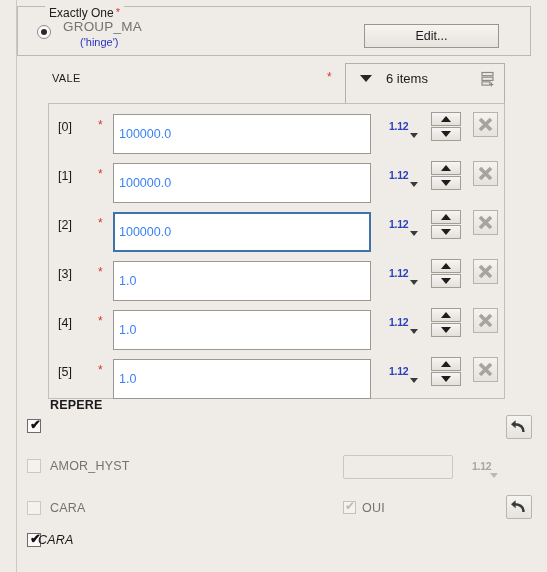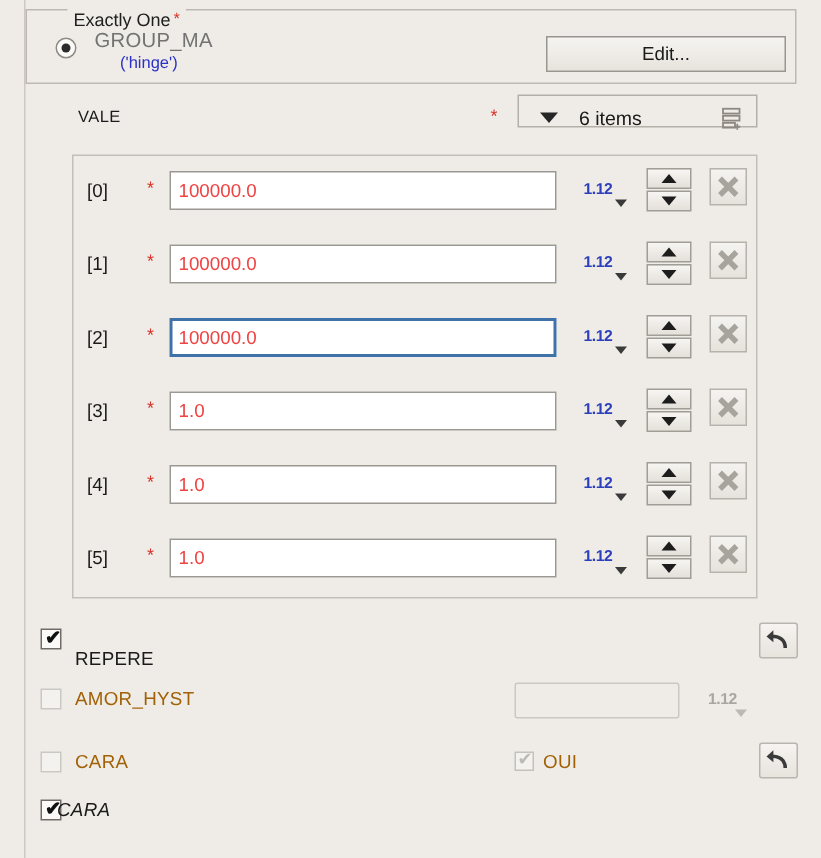--- a/index.html
+++ b/index.html
@@ -84,21 +84,21 @@
   .group-ma-sub {
     position: absolute;
     left: 62px; top: 29px;
     font-size: 11px;
     color: #2b31c4;
   }
 
   .edit-btn {
     position: absolute;
     left: 346px; top: 17px;
-    width: 160px; height: 24px;
+    width: 135px; height: 24px;
     background: linear-gradient(#f6f4f1, #e7e3dd);
     border: 1px solid #999590;
     box-sizing: border-box;
     font-family: "Liberation Sans", sans-serif;
     font-size: 12.5px;
     color: #1b1b1b;
     cursor: default;
     padding: 0;
   }
 
@@ -112,21 +112,21 @@
   }
   .vale-star {
     position: absolute;
     left: 327px; top: 70px;
     color: #d8342a;
     font-size: 12px;
   }
   .vale-combo {
     position: absolute;
     left: 345px; top: 63px;
-    width: 160px; height: 22px;
+    width: 160px; height: 41px;
     background: #efece7;
     border: 1px solid #b4b0a9;
     box-sizing: border-box;
   }
   .vale-tri {
     position: absolute;
     left: 14px; top: 11px;
     width: 0; height: 0;
     border-left: 6px solid transparent;
     border-right: 6px solid transparent;
@@ -168,27 +168,27 @@
   }
   .lrow-star {
     position: absolute;
     left: 49px; top: 14px;
     color: #d8342a;
     font-size: 12px;
   }
   .lrow-input {
     position: absolute;
     left: 64px; top: 10px;
-    width: 258px; height: 26px;
+    width: 258px; height: 40px;
     background: #ffffff;
     border: 1px solid #9b9792;
     box-sizing: border-box;
     font-family: "Liberation Sans", sans-serif;
     font-size: 12.5px;
-    color: #ef4444;
+    color: #3b82f6;
     padding: 0 5px;
     outline: none;
   }
   .lrow-input.focused {
     border: 2px solid #3f72a8;
     padding: 0 4px;
   }
   .lrow-112 {
     position: absolute;
     left: 340px; top: 16px;
@@ -259,21 +259,21 @@
     color: #111;
     font-weight: bold;
   }
 
   .opt-label {
     position: absolute;
     font-size: 12.5px;
     color: #1a1a1a;
     letter-spacing: .2px;
   }
-  .opt-label.disabled { color: #a16207; }
+  .opt-label.disabled { color: #737373; }
 
   .combo {
     position: absolute;
     width: 157px; height: 24px;
     background: #ffffff;
     border: 1px solid #9b9792;
     box-sizing: border-box;
   }
   .combo .val {
     position: absolute;
@@ -506,21 +506,21 @@
           <path d="M6 6 L17 17 M17 6 L6 17" stroke="#a7a39d" stroke-width="3.6"></path>
         </svg>
       </div>
     </div>
 
   </div>
 
   <div class="chk" style="left:27px; top:419px;">
     <span class="mark">✔</span>
   </div>
-  <div class="opt-label" style="left:50px; top:432px;">REPERE</div>
+  <div class="opt-label" style="left:50px; top:398px;font-weight:bold;">REPERE</div>
   <div class="undo-btn" style="left:506px; top:415px;">
     <svg width="24" height="22" viewBox="0 0 24 22">
       <path d="M16.5 16 C16.5 10.5 12.5 8.2 7.2 8.2" stroke="#3a3a3a" stroke-width="2.4" fill="none"></path>
       <path d="M8.6 4.2 L4.0 8.3 L8.6 12.2 Z" fill="#3a3a3a"></path>
     </svg>
   </div>
 
   <div class="chk disabled" style="left:27px; top:459px;"></div>
   <div class="opt-label disabled" style="left:50px; top:459px;">AMOR_HYST</div>
   <div class="flatfield" style="left:343px; top:455px;"></div>

